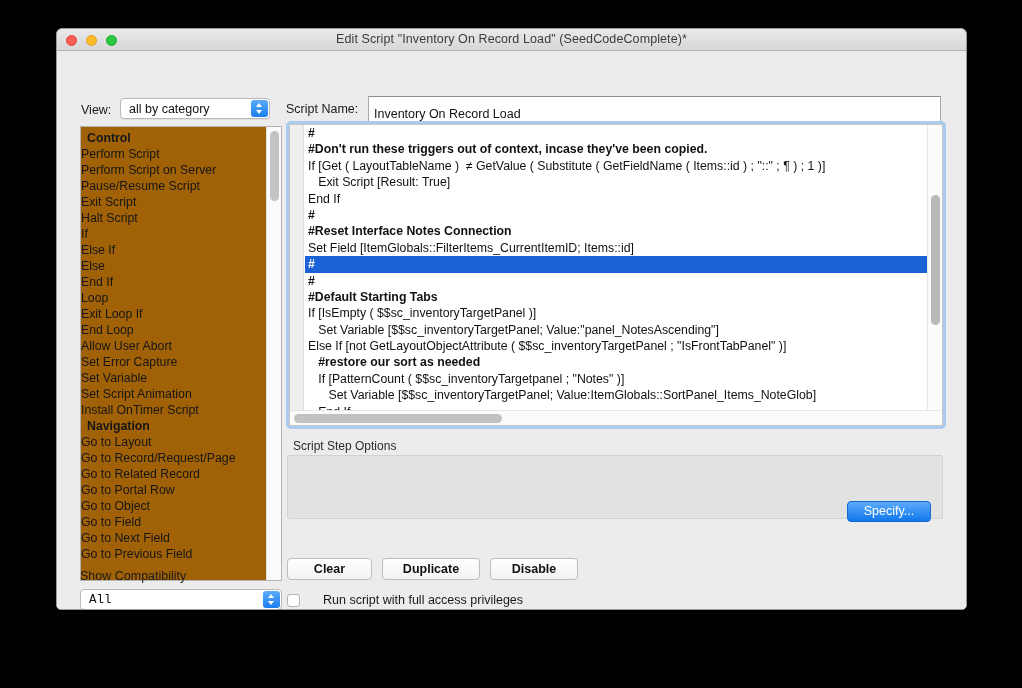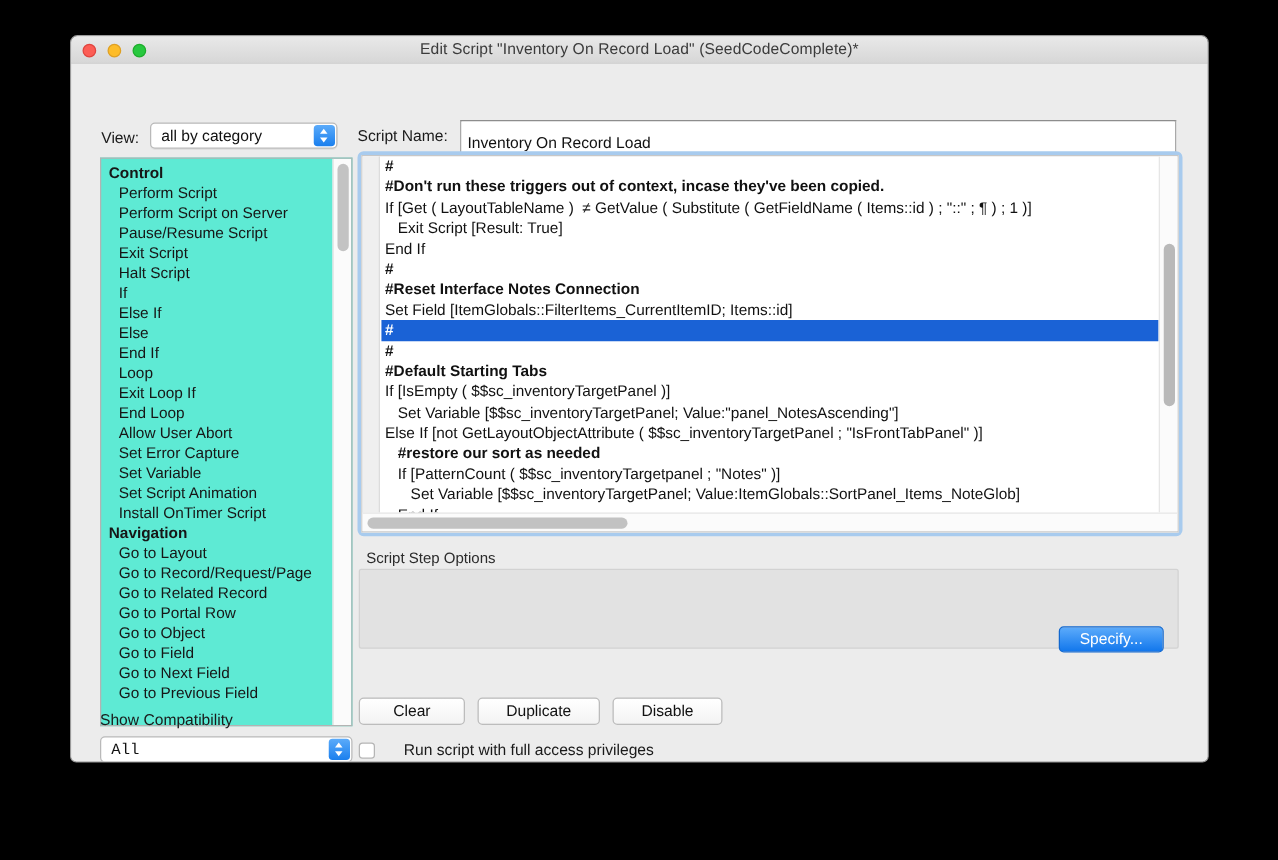--- a/index.html
+++ b/index.html
@@ -99,37 +99,37 @@
     color: #111;
     padding: 3px 5px;
     outline: none;
     font-family: "Liberation Sans", sans-serif;
   }
 
   
   #steps-panel {
     position: absolute; left: 23px; top: 75px;
     width: 202px; height: 455px;
-    background: #5eead4;
+    background: #a16207;
     border: 1px solid #b3b3b3;
     overflow: hidden;
   }
   #steps-list {
     position: absolute; left: 0; top: 0; right: 15px; bottom: 0;
     padding: 3px 0 0 0;
   }
   .step-row {
     height: 16px;
     line-height: 16px;
     font-size: 12.3px;
     color: #161616;
     white-space: nowrap;
   }
   .step-row.cat { font-weight: bold; padding-left: 6px; }
-  .step-row.item { padding-left: 14px; }
+  .step-row.item { }
 
   #steps-scrollbar {
     position: absolute; right: 0; top: 0;
     width: 15px; height: 100%;
     background: #fbfbfb;
     border-left: 1px solid #e2e2e2;
   }
   #steps-thumb {
     position: absolute; left: 3px; top: 4px;
     width: 9px; height: 70px;
@@ -247,20 +247,21 @@
     position: absolute; top: 507px;
     height: 22px;
     background: linear-gradient(to bottom, #ffffff 0%, #f3f3f3 100%);
     border: 1px solid #bcbcbc;
     border-radius: 4px;
     font-size: 12.5px;
     color: #111;
     text-align: center;
     line-height: 20px;
     cursor: pointer;
+    font-weight: bold;
   }
   #btn-clear     { left: 230px; width: 85px; }
   #btn-duplicate { left: 325px; width: 98px; }
   #btn-disable   { left: 433px; width: 88px; }
 
   
   #fullaccess-row {
     position: absolute; left: 230px; top: 542px;
     display: flex; align-items: center;
     cursor: pointer;

